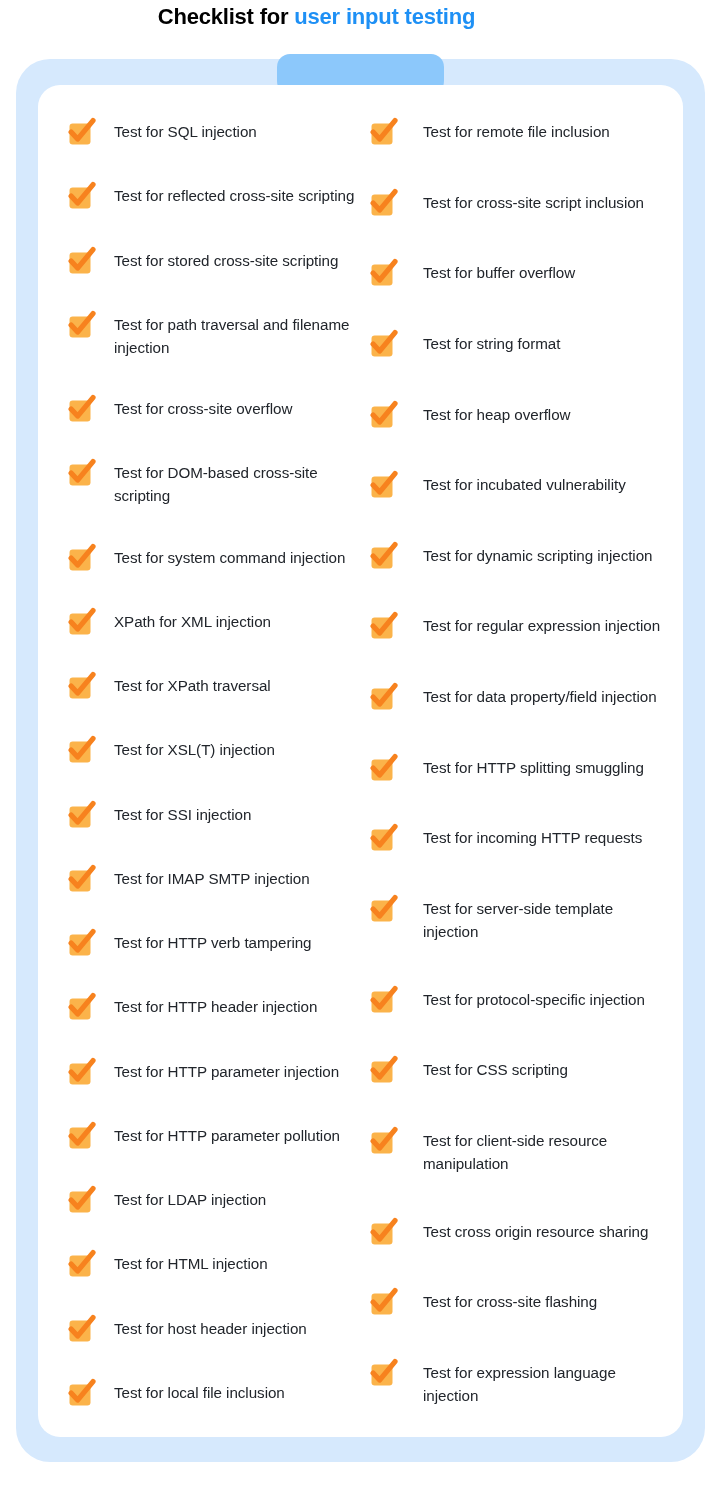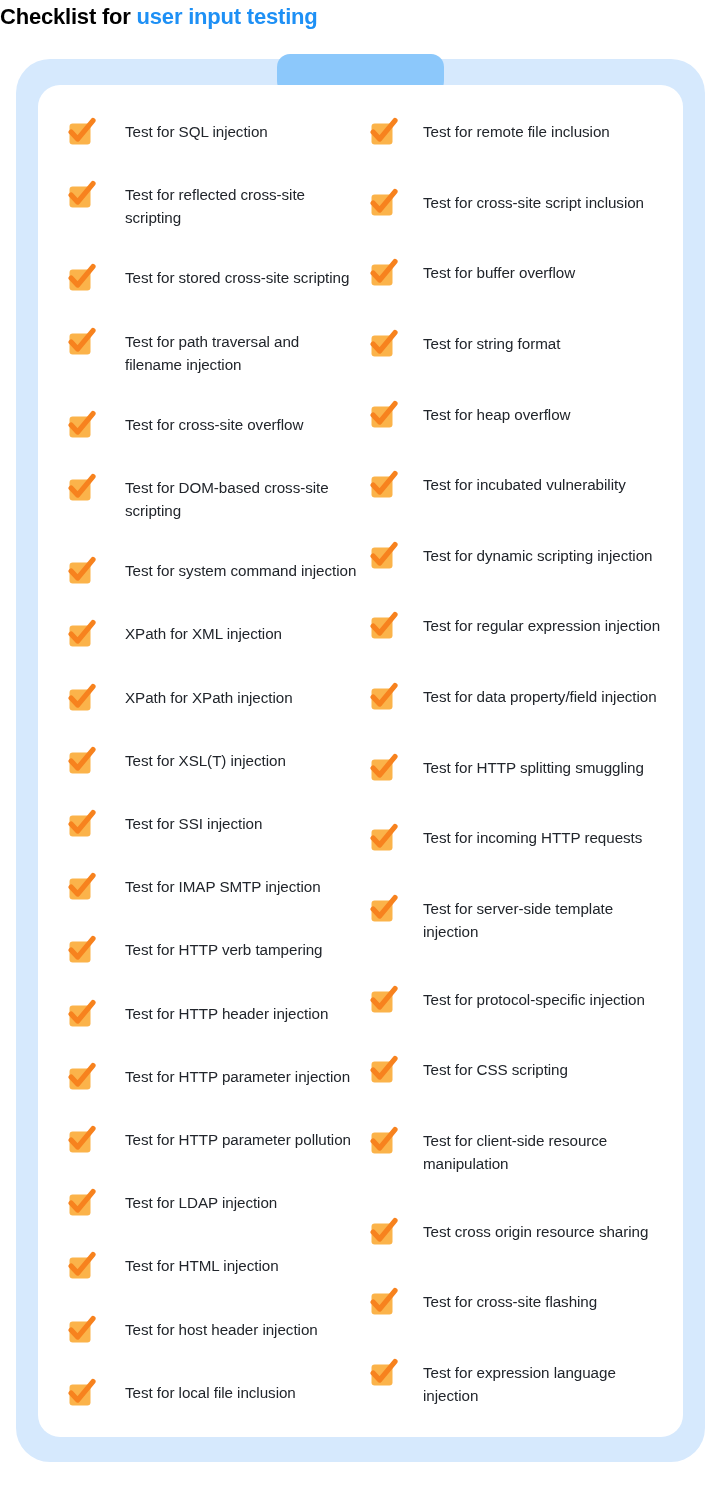--- a/index.html
+++ b/index.html
@@ -21,21 +21,21 @@
     height: 1485px;
     background: #ffffff;
   }
 
   
   .title {
     position: absolute;
     top: 4px;
     left: 0;
     width: 633px;
-    text-align: left;
+    text-align: center;
     font-size: 22px;
     font-weight: bold;
     letter-spacing: -0.2px;
     white-space: nowrap;
   }
   .title-accent  { color: #1E90F5; }
 
   
   .frame {
     position: absolute;
@@ -117,21 +117,21 @@
     display: block;
     width: 27px;
     height: 27px;
     overflow: visible;
   }
   .item-label {
     flex: 1 1 auto;
     font-size: 15.2px;
     line-height: 23px;
     color: #21252B;
-    margin-left: 30px;
+    margin-left: 19px;
     margin-top: 2px;
     letter-spacing: -0.05px;
   }
   .column-right .item-label {
     margin-left: 26px;
   }
 </style>
 </head>
 <body>
 
@@ -219,21 +219,21 @@
           </span>
           <div class="item-label">XPath for XML injection</div>
         </div>
         <div class="item">
           <span class="check-icon">
             <svg viewBox="0 0 27 27" xmlns="http://www.w3.org/2000/svg">
               <rect x="1.5" y="4.5" width="21" height="21" rx="3.2" ry="3.2" fill="#FBB34A"></rect>
               <path d="M3.1 13.1 L9.6 20.1 L25.0 1.6" fill="none" stroke="#F7821E" stroke-width="5.2" stroke-linecap="round" stroke-linejoin="round"></path>
             </svg>
           </span>
-          <div class="item-label">XPath for XPath injection</div>
+          <div class="item-label">Test for XPath traversal</div>
         </div>
         <div class="item">
           <span class="check-icon">
             <svg viewBox="0 0 27 27" xmlns="http://www.w3.org/2000/svg">
               <rect x="1.5" y="4.5" width="21" height="21" rx="3.2" ry="3.2" fill="#FBB34A"></rect>
               <path d="M3.1 13.1 L9.6 20.1 L25.0 1.6" fill="none" stroke="#F7821E" stroke-width="5.2" stroke-linecap="round" stroke-linejoin="round"></path>
             </svg>
           </span>
           <div class="item-label">Test for XSL(T) injection</div>
         </div>

